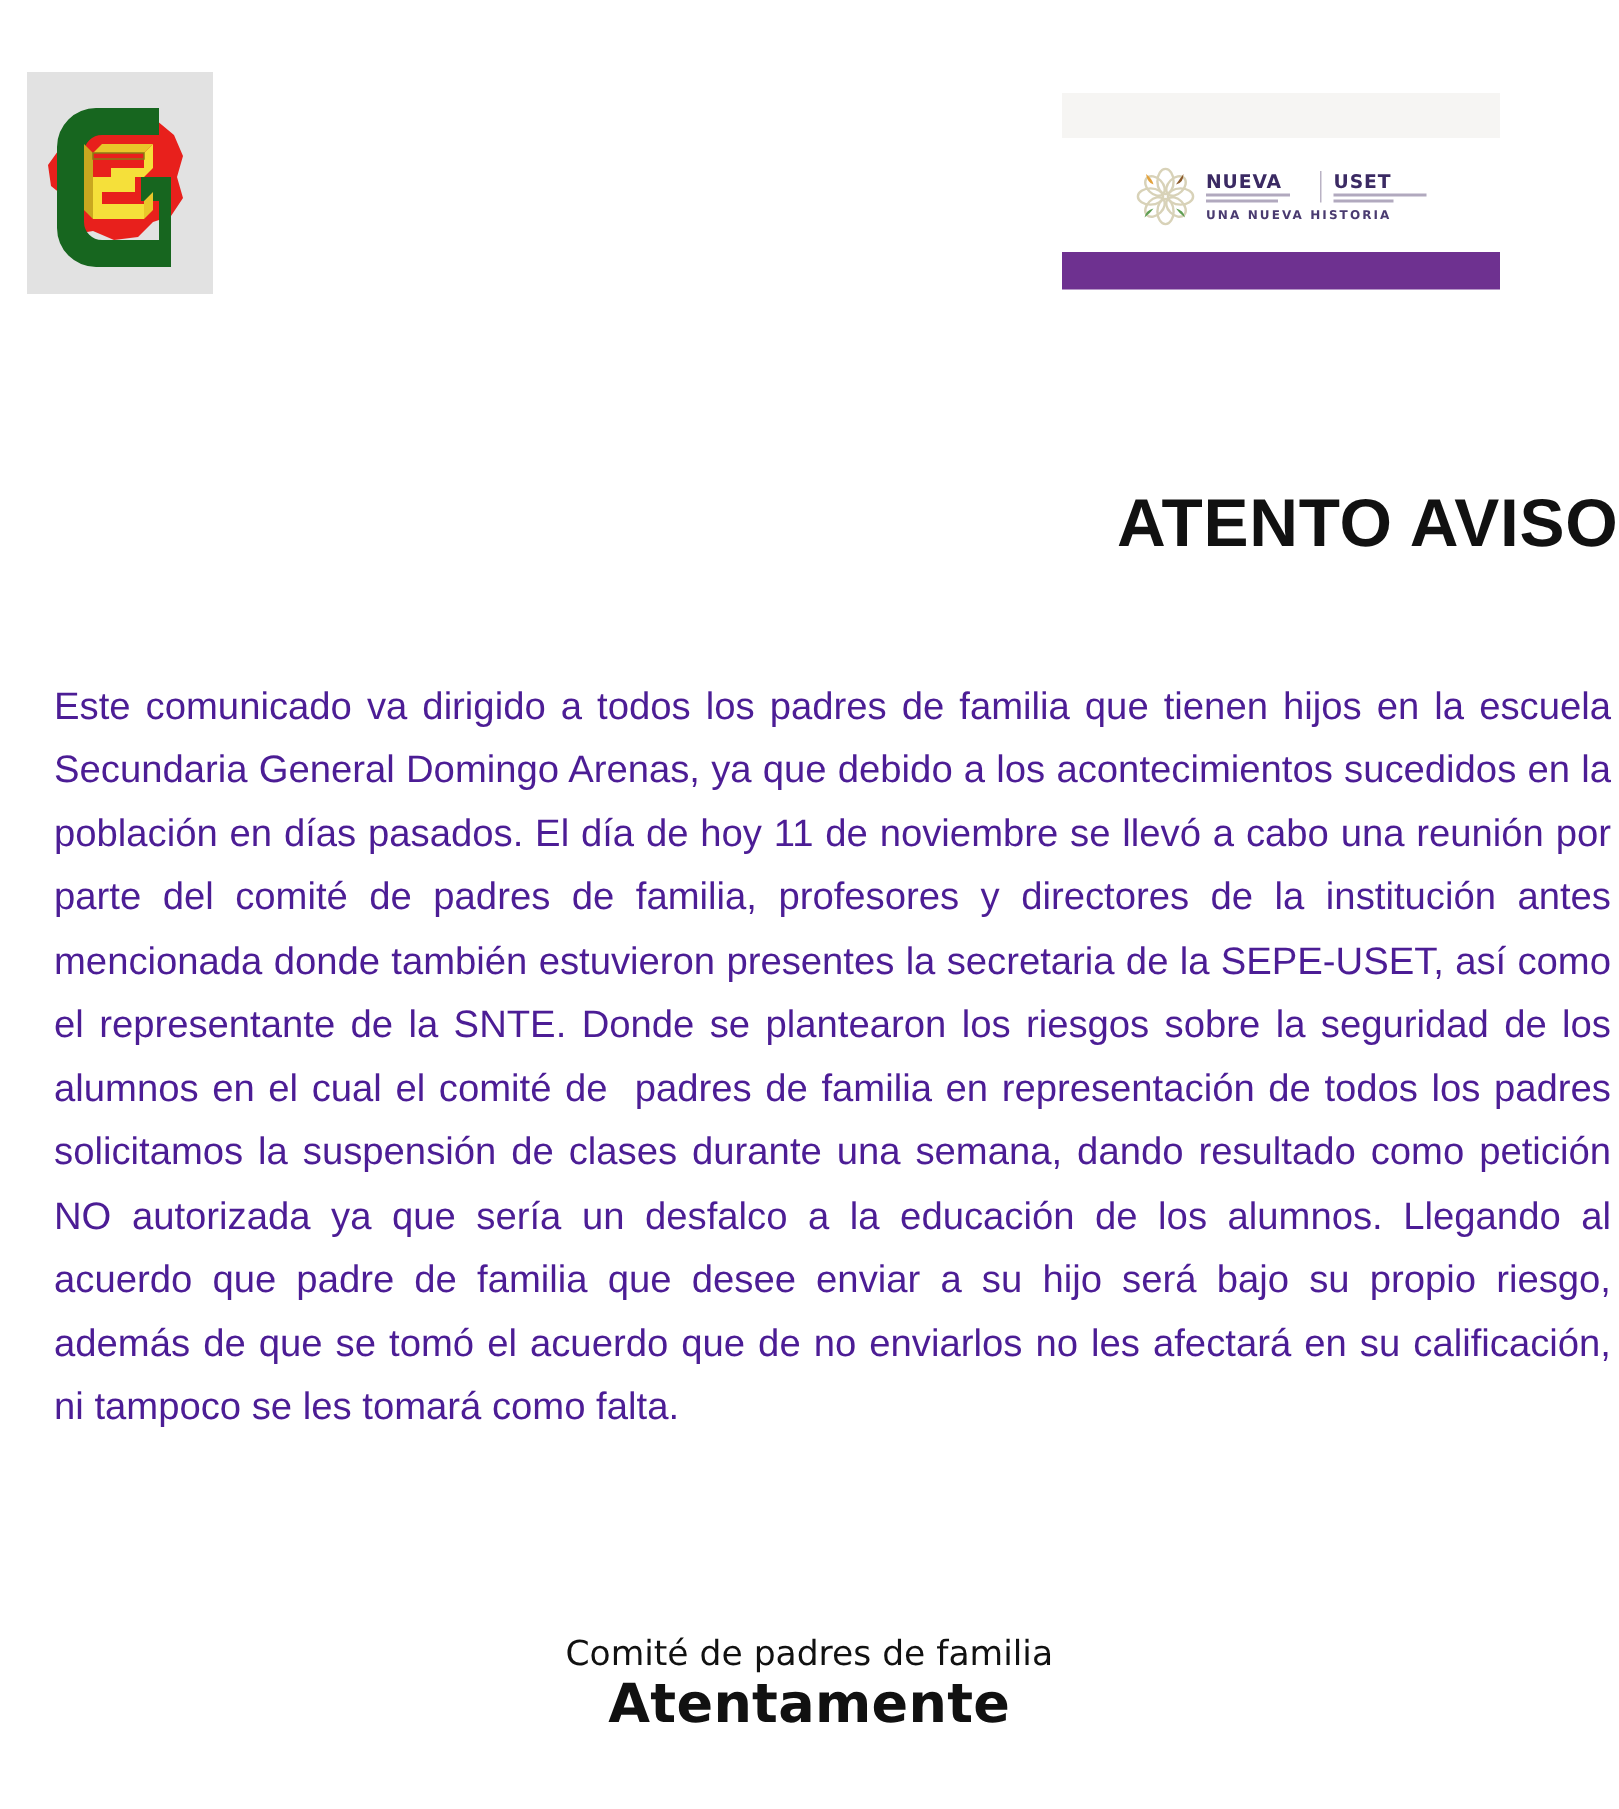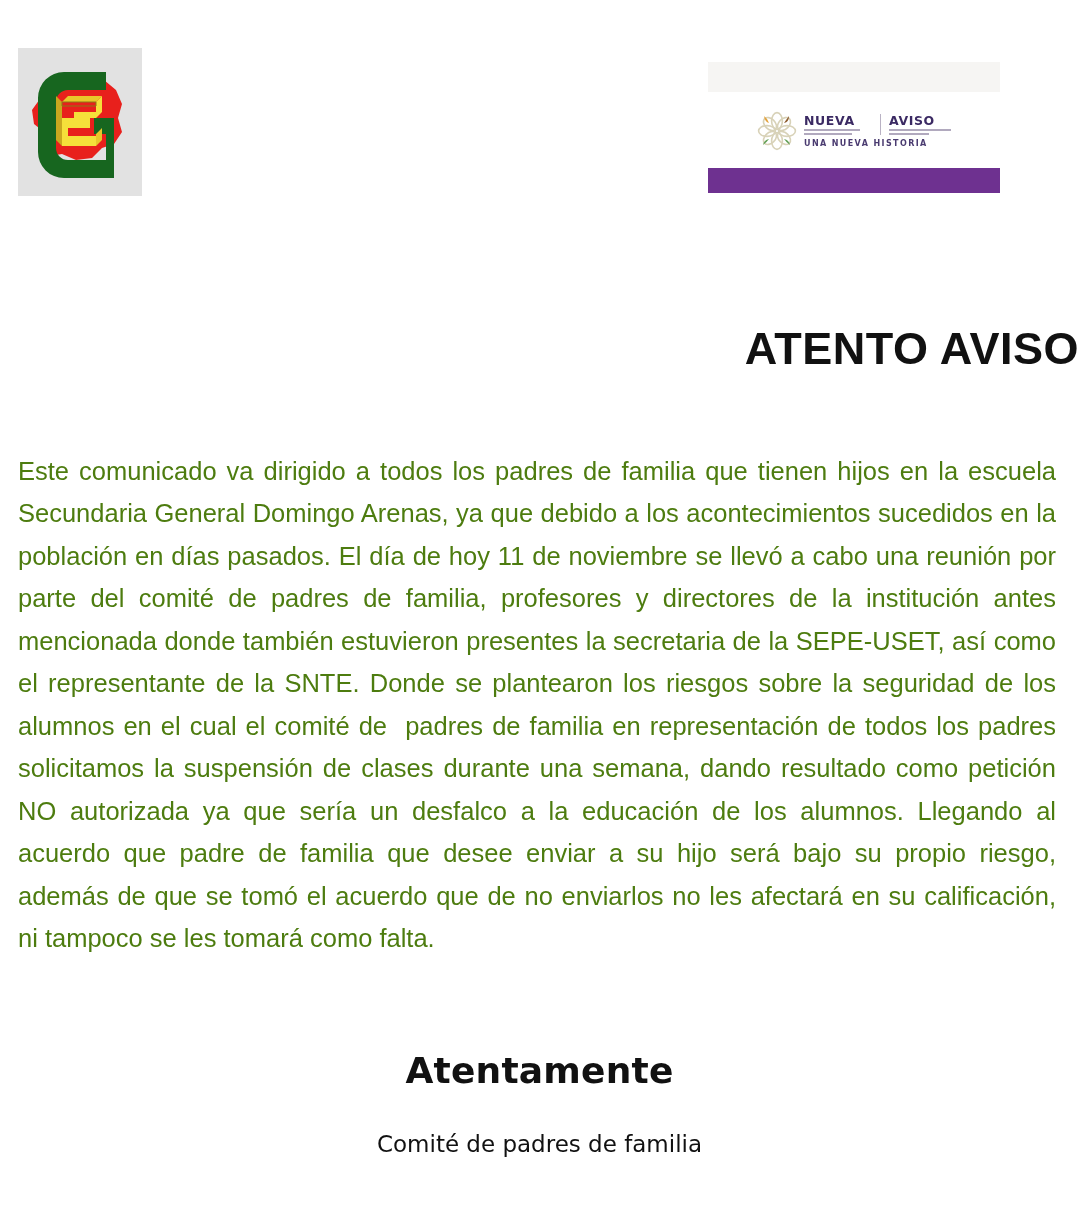--- a/index.html
+++ b/index.html
@@ -128,28 +128,28 @@
     font-size: 45px;
     font-weight: bold;
     letter-spacing: 0.5px;
     color: #111111;
   }
 
   
   #notice-body {
     position: absolute;
     top: 424px;
-    left: 18px;
+    left: 36px;
     width: 1038px;
     font-family: "Liberation Sans", sans-serif;
     font-size: 25.5px;
     line-height: 42.5px;
     text-align: justify;
     text-justify: inter-word;
-    color: #4d7c0f;
+    color: #4c1d95;
     white-space: pre-wrap;
   }
 
   
   #closing-block {
     position: absolute;
     top: 1050px;
     left: 0;
     width: 1079px;
     text-align: center;
@@ -217,34 +217,34 @@
       </svg>
 
       <div class="sepe-text-wrap">
         <div class="sepe-names">
           <div class="name-col">
             <div class="acronym">NUEVA</div>
             <span class="sub-line w1"></span>
             <span class="sub-line w2"></span>
           </div>
           <div class="name-col second">
-            <div class="acronym">AVISO</div>
+            <div class="acronym">USET</div>
             <span class="sub-line w3"></span>
             <span class="sub-line w4"></span>
           </div>
         </div>
         <div class="tagline">UNA NUEVA HISTORIA</div>
       </div>
     </div>
 
     <div id="sepe-purple-bar"></div>
   </div>
 
 </div>
 
 <h1 id="page-title">ATENTO AVISO</h1>
 
 <p id="notice-body">Este comunicado va dirigido a todos los padres de familia que tienen hijos en la escuela Secundaria General Domingo Arenas, ya que debido a los acontecimientos sucedidos en la población en días pasados. El día de hoy 11 de noviembre se llevó a cabo una reunión por parte del comité de padres de familia, profesores y directores de la institución antes mencionada donde también estuvieron presentes la secretaria de la SEPE-USET, así como el representante de la SNTE. Donde se plantearon los riesgos sobre la seguridad de los alumnos en el cual el comité de  padres de familia en representación de todos los padres solicitamos la suspensión de clases durante una semana, dando resultado como petición NO autorizada ya que sería un desfalco a la educación de los alumnos. Llegando al acuerdo que padre de familia que desee enviar a su hijo será bajo su propio riesgo, además de que se tomó el acuerdo que de no enviarlos no les afectará en su calificación, ni tampoco se les tomará como falta.</p>
 
 <div id="closing-block">
+  <div id="closing-signature">Comité de padres de familia</div>
   <div id="closing-heading">Atentamente</div>
-  <div id="closing-signature">Comité de padres de familia</div>
 </div>
 
 </body></html>

